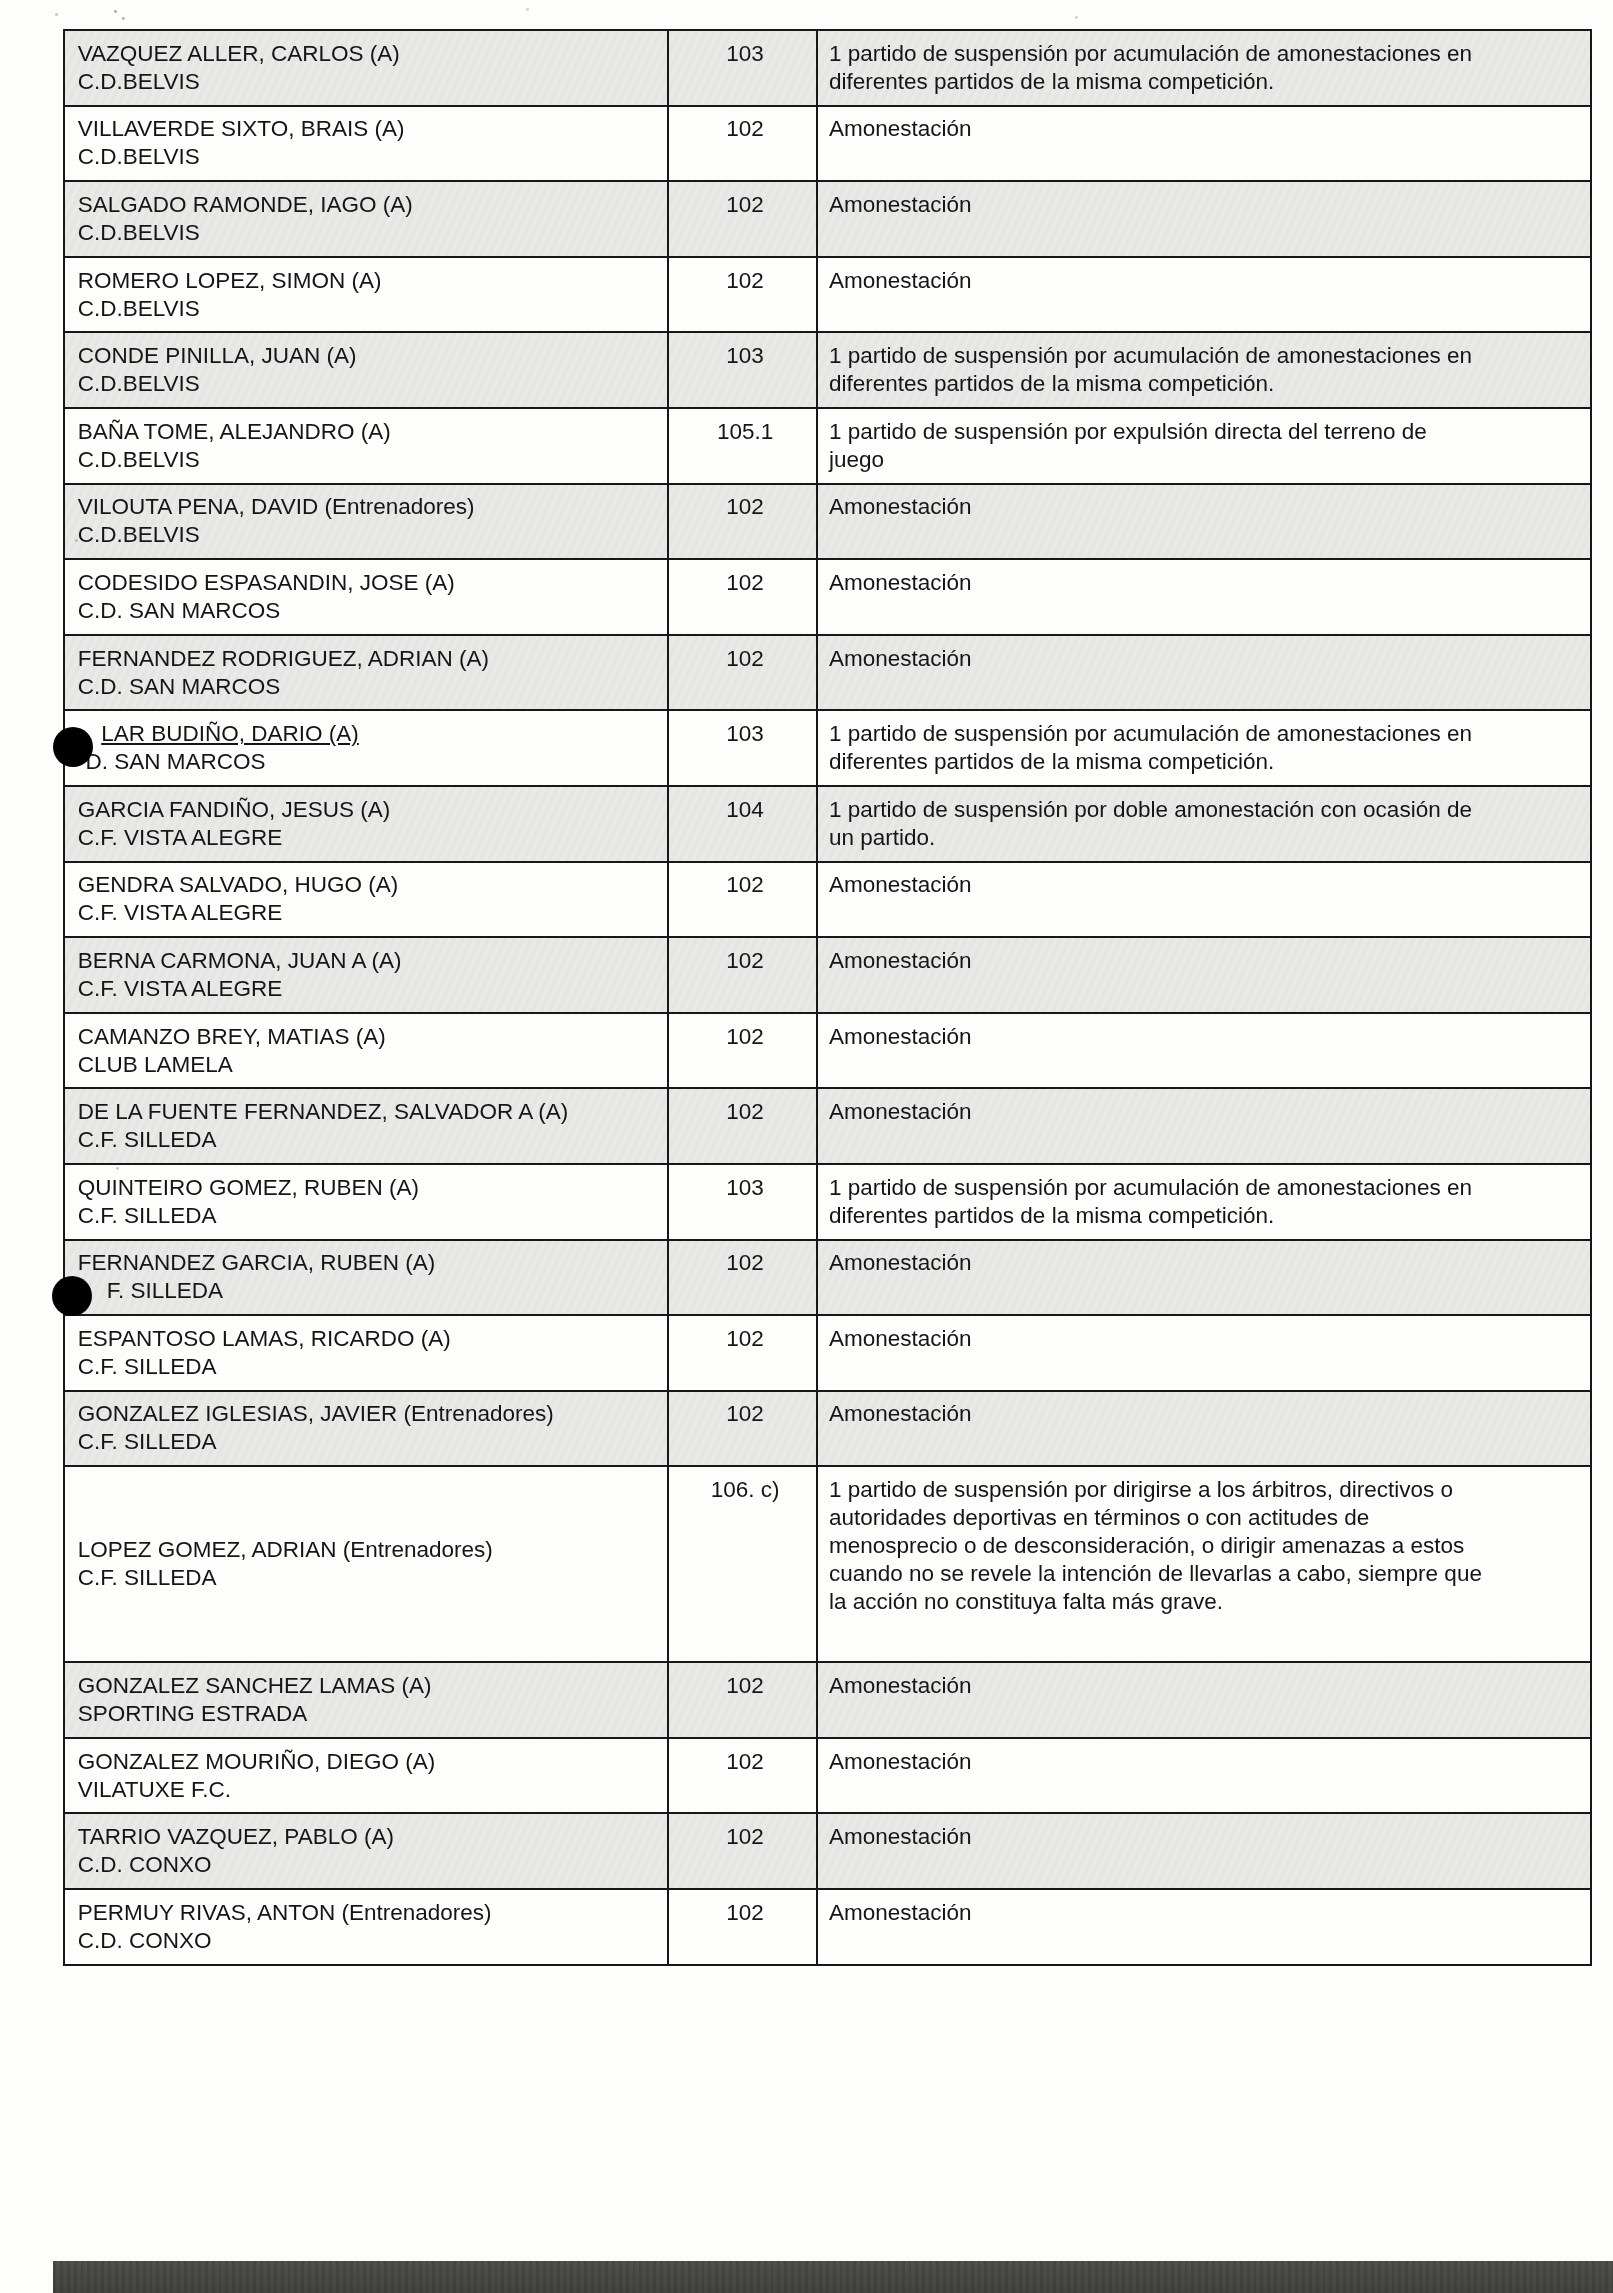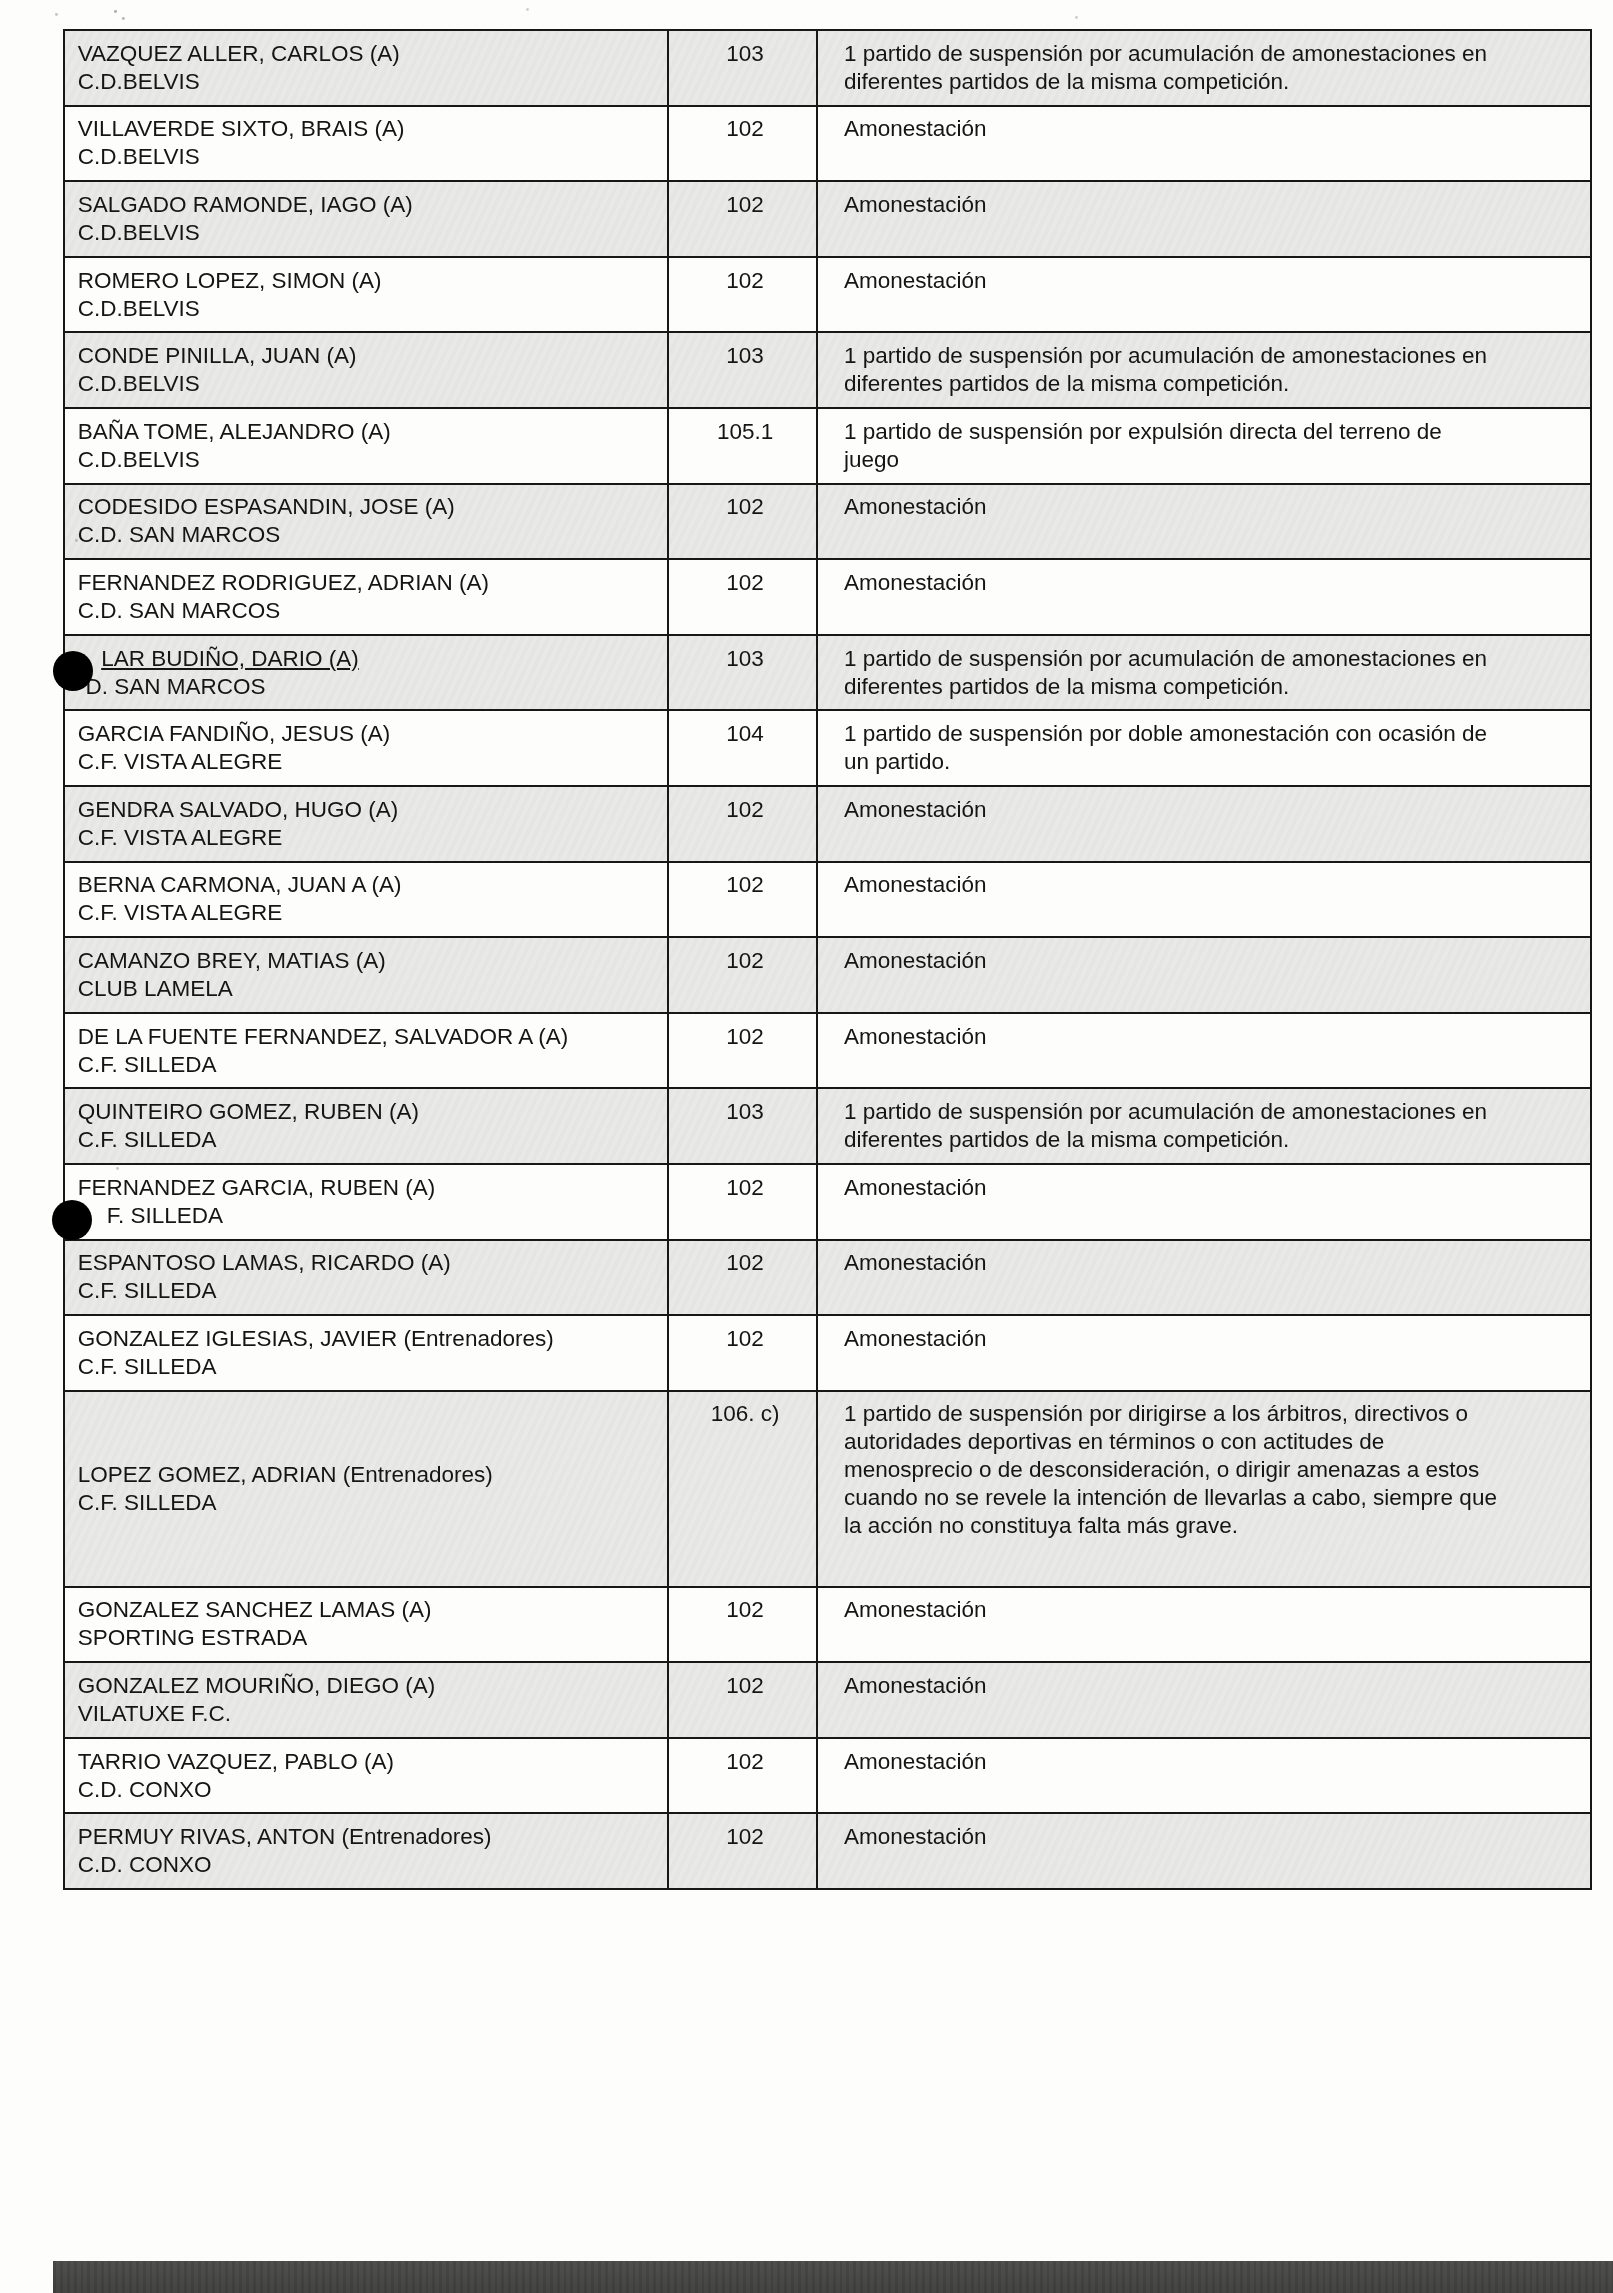--- a/index.html
+++ b/index.html
@@ -37,21 +37,21 @@
     padding:8.8px 11.8px 8.8px 11.8px;
   }
   tr{height:64px;}
   tr.tall{height:196px;}
   tbody tr:nth-child(odd){background:#e9e9e8;}
   tbody tr:nth-child(odd) td{
     background-image:repeating-linear-gradient(115deg, rgba(0,0,0,0.015) 0 3.9px, rgba(255,255,255,0.02) 3.9px 7.8px);
   }
   td.name-cell{position:relative;padding-left:12.7px;}
   td.art-cell{text-align:center;padding-left:9px;padding-right:3.9px;}
-  td.desc-cell{padding-left:26px;white-space:pre-line;}
+  td.desc-cell{padding-left:11px;white-space:pre-line;}
   .pname,.club{white-space:nowrap;overflow:visible;}
   tr.tall td.name-cell{vertical-align:middle;}
   
   .redaction-dot{display:none;position:absolute;width:40px;height:40px;background:#000;border-radius:50%;z-index:3;}
   td.redact-mid .redaction-dot{display:block;top:15.7px;left:-11.8px;}
   td.redact-mid .pname{padding-left:23.5px;text-decoration:underline;}
   td.redact-mid .club{padding-left:7.8px;}
   td.redact-club .redaction-dot{display:block;top:35px;left:-12.7px;}
   td.redact-club .club{padding-left:29px;}
   
@@ -144,20 +144,31 @@
       <div class="pname">BAÑA TOME, ALEJANDRO (A)</div>
       <div class="club">C.D.BELVIS</div>
     </td>
     <td class="art-cell">
       <span>105.1</span>
     </td>
     <td class="desc-cell"><span>1 partido de suspensión por expulsión directa del terreno de
 juego</span></td>
   </tr>
 
+  <tr>
+    <td class="name-cell">
+
+      <div class="pname">VILOUTA PENA, DAVID (Entrenadores)</div>
+      <div class="club">C.D.BELVIS</div>
+    </td>
+    <td class="art-cell">
+      <span>102</span>
+    </td>
+    <td class="desc-cell"><span>Amonestación</span></td>
+  </tr>
 
   <tr>
     <td class="name-cell">
 
       <div class="pname">CODESIDO ESPASANDIN, JOSE (A)</div>
       <div class="club">C.D. SAN MARCOS</div>
     </td>
     <td class="art-cell">
       <span>102</span>
     </td>

